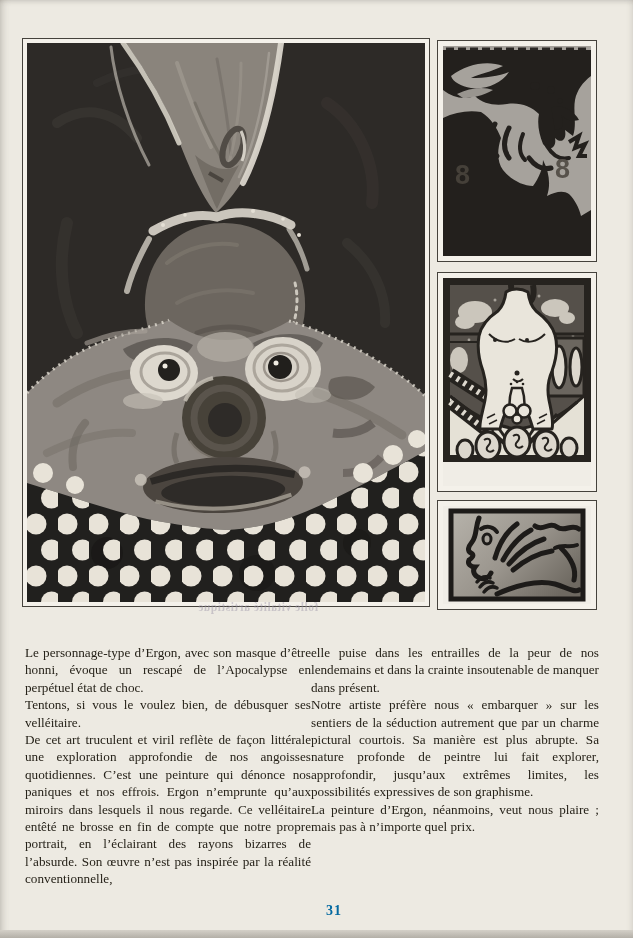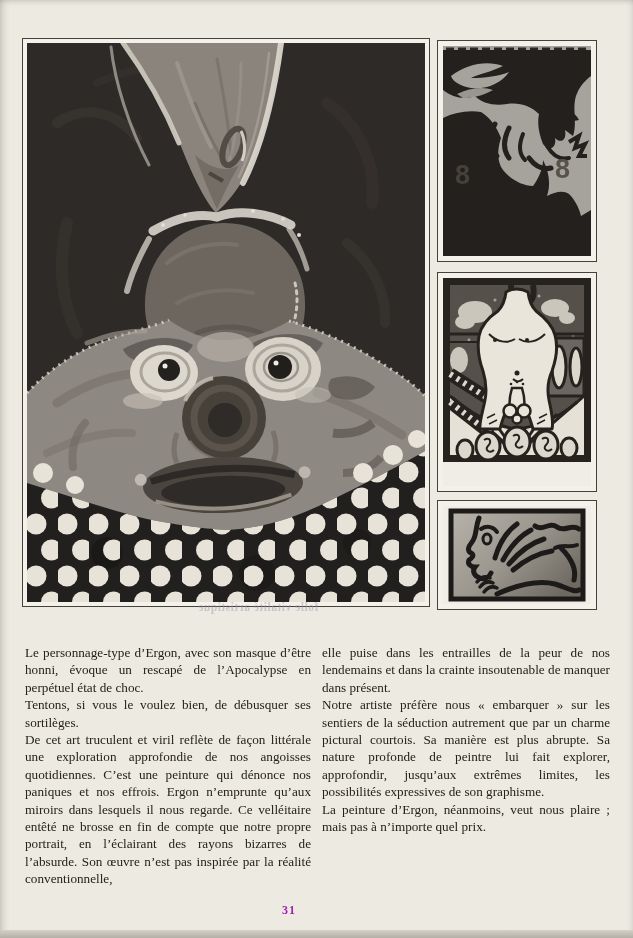--- a/index.html
+++ b/index.html
@@ -27,29 +27,29 @@
   #side3{ top:500px; height:110px; }
   .ghost-text{
     position:absolute; left:168px; top:601px; width:180px;
     transform:scaleX(-1);
     font-size:11.5px; font-weight:700; letter-spacing:.5px;
     color:#9d96a8; opacity:.45; filter:blur(.4px);
     text-align:center; white-space:nowrap;
   }
   .article{
     position:absolute; left:25px; top:644px; width:585px;
-    display:grid; grid-template-columns:286px 288px; column-gap:11px;
+    display:grid; grid-template-columns:286px 288px; 
   }
   .article p{
     margin:0; font-size:13.2px; line-height:17.4px; text-align:justify;
     color:#262219;
   }
   .page-number{
-    position:absolute; left:282px; top:903px; width:60px; text-align:left;
-    font-size:12px; font-weight:700; letter-spacing:1px; color:#a21caf;
+    position:absolute; left:282px; top:903px; width:60px; text-align:right;
+    font-size:14px; font-weight:700; letter-spacing:1px; color:#0369a1;
   }
 </style>
 </head>
 <body>
 
 <div class="page">
 
   <div class="art-frame" id="mainFrame">
     <svg width="398" height="559" viewBox="0 0 398 559">
       <defs>
@@ -317,21 +317,21 @@
         <path d="M54,88 C74,79 96,74 112,78 C123,81 131,87 136,84" stroke-width="5"></path>
       </g>
     </svg>
   </div>
 
   <div class="ghost-text">folle vitalité artistique</div>
 
   <div class="article">
     <div class="col">
       <p>Le personnage-type d’Ergon, avec son masque d’être honni, évoque un rescapé de l’Apocalypse en perpétuel état de choc.</p>
-      <p>Tentons, si vous le voulez bien, de débusquer ses sortilèges.</p>
+      <p>Tentons, si vous le voulez bien, de débusquer ses velléitaire.</p>
       <p>De cet art truculent et viril reflète de façon littérale une exploration approfondie de nos angoisses quotidiennes. C’est une peinture qui dénonce nos paniques et nos effrois. Ergon n’emprunte qu’aux miroirs dans lesquels il nous regarde. Ce velléitaire entêté ne brosse en fin de compte que notre propre portrait, en l’éclairant des rayons bizarres de l’absurde. Son œuvre n’est pas inspirée par la réalité conventionnelle,</p>
     </div>
     <div class="col">
       <p>elle puise dans les entrailles de la peur de nos lendemains et dans la crainte insoutenable de manquer dans présent.</p>
       <p>Notre artiste préfère nous « embarquer » sur les sentiers de la séduction autrement que par un charme pictural courtois. Sa manière est plus abrupte. Sa nature profonde de peintre lui fait explorer, approfondir, jusqu’aux extrêmes limites, les possibilités expressives de son graphisme.</p>
       <p>La peinture d’Ergon, néanmoins, veut nous plaire ; mais pas à n’importe quel prix.</p>
     </div>
   </div>
 
   <div class="page-number">31</div>

